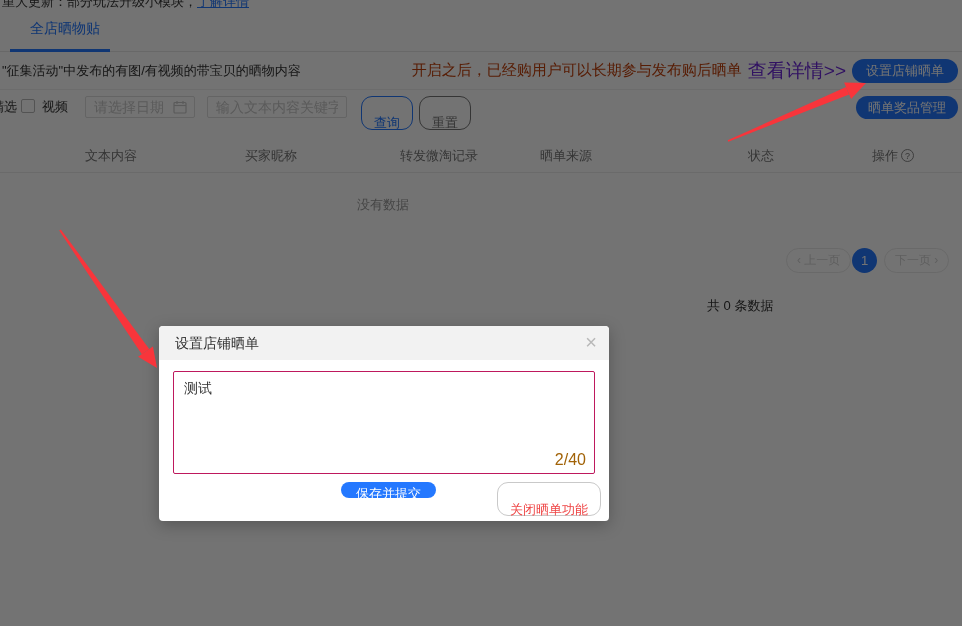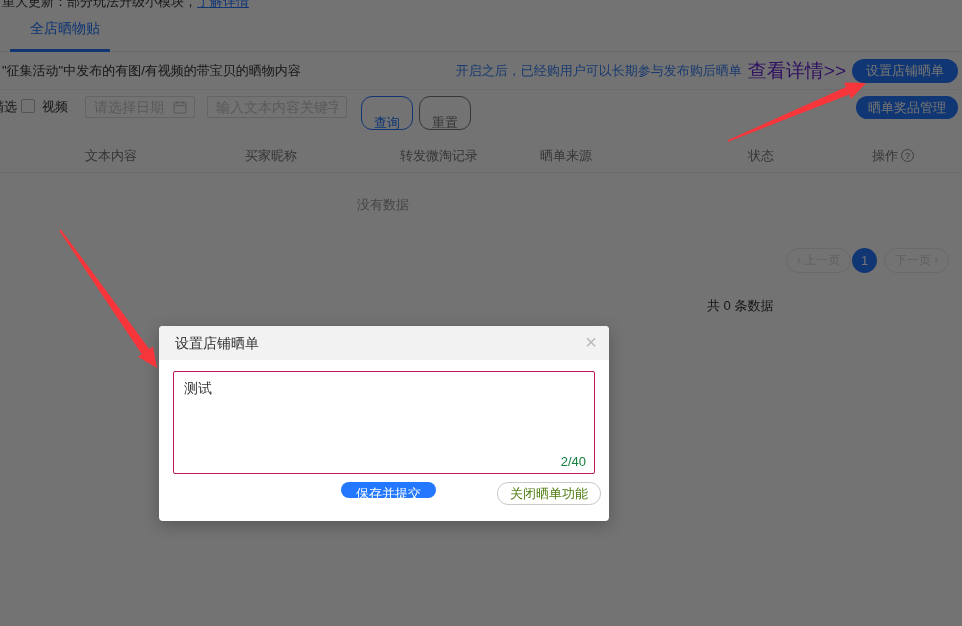--- a/index.html
+++ b/index.html
@@ -18,21 +18,21 @@
   
   .tabbar { position:absolute; top:7px; left:0; width:100%; height:45px; border-bottom:1px solid #e7e7e7; }
   .tab-active { position:absolute; left:30px; top:13px; font-size:14px; color:#2478ff; }
   .tab-underline { position:absolute; left:10px; bottom:-1px; width:100px; height:3px; background:#2478ff; }
 
   
   .intro-row { position:absolute; top:52px; left:0; width:100%; height:38px; border-bottom:1px solid #f0f0f0;
     display:flex; align-items:center; justify-content:space-between; padding:0 4px 0 2px; }
   .intro-left { font-size:13px; color:#333; white-space:nowrap; }
   .intro-right { display:flex; align-items:center; gap:6px; white-space:nowrap; }
-  .intro-right .txt { font-size:13px; color:#3b82f6; }
+  .intro-right .txt { font-size:15px; color:#c2410c; }
   .intro-right a { font-size:19px; color:#6d28d9; text-decoration:none; }
 
   .btn-primary {
     display:inline-block; background:#2478ff; color:#fff; border:none; cursor:pointer;
     font-size:13px; height:24px; line-height:24px; padding:0 14px; border-radius:12px;
     font-family:inherit;
   }
   .btn-pill-outline {
     display:inline-block; background:transparent; cursor:pointer; font-family:inherit;
     font-size:13px; height:22px; line-height:20px; padding:16px 12px; border-radius:11px;
@@ -77,24 +77,24 @@
 
   
   .modal { position:absolute; left:159px; top:326px; width:450px; height:195px; background:#fff;
     border-radius:4px; z-index:20; box-shadow:0 4px 16px rgba(0,0,0,0.25); }
   .modal-header { position:relative; height:34px; background:#f2f2f2; border-radius:4px 4px 0 0; }
   .modal-title { position:absolute; left:16px; top:0; line-height:34px; font-size:14px; color:#333; }
   .modal-close { position:absolute; right:12px; top:0; line-height:32px; font-size:20px; color:#b8b8b8; cursor:pointer; }
   .ta-wrap { position:absolute; left:14px; top:45px; width:422px; height:103px; border:1px solid #be185d; border-radius:2px; }
   .ta-wrap textarea { width:100%; height:100%; border:none; outline:none; resize:none;
     font-family:inherit; font-size:14px; color:#333; padding:8px 10px; background:transparent; }
-  .ta-counter { position:absolute; right:8px; bottom:4px; font-size:13px; color:#15803d; }
+  .ta-counter { position:absolute; right:8px; bottom:4px; font-size:16px; color:#a16207; }
   .btn-save { position:absolute; left:182px; top:156px; height:16px; line-height:23px; padding:0 15px; }
-  .btn-closefeat { position:absolute; left:338px; top:156px; height:23px; line-height:21px; padding:0 12px;
-    border:1px solid #c9c9c9; color:#4d7c0f; background:#fff; }
+  .btn-closefeat { position:absolute; left:338px; top:156px; height:17px; line-height:21px; padding:16px 12px;
+    border:1px solid #c9c9c9; color:#ef4444; background:#fff; }
 
   
   .arrows { position:absolute; inset:0; z-index:30; pointer-events:none; }
 </style>
 </head>
 <body>
 
 <div class="page">
 
   <div class="layer-content">

